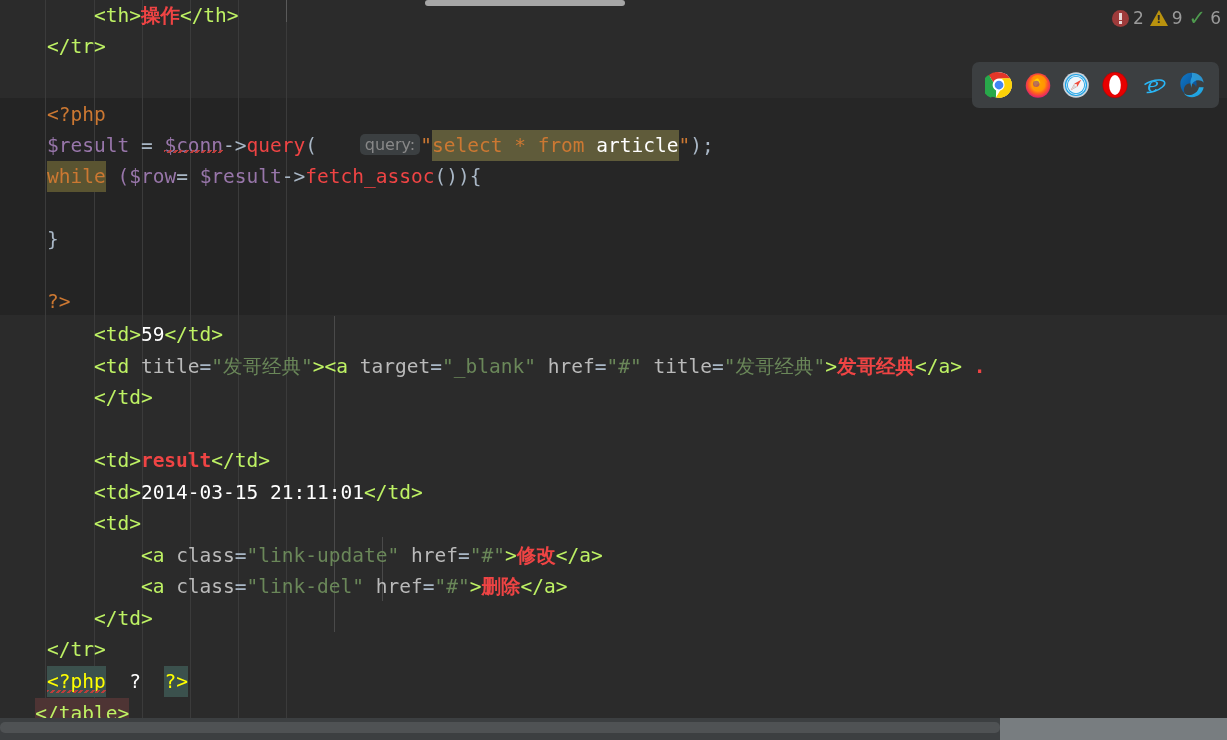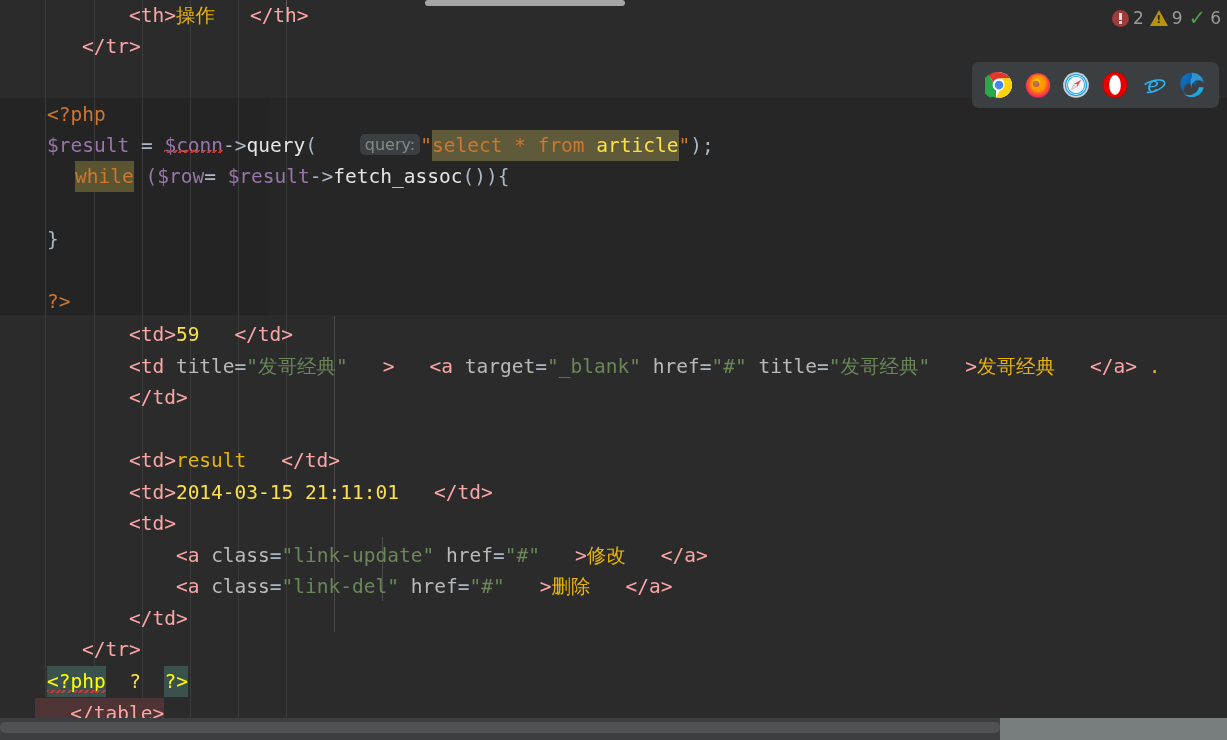--- a/index.html
+++ b/index.html
@@ -72,27 +72,27 @@
     line-height: 31.4px;
     font-size: 19.5px;
     font-family: "DejaVu Sans Mono", "Liberation Mono", monospace;
     white-space: pre;
     letter-spacing: 0px;
     color: #a9b7c6;
   }
   .line .code { display: inline-block; }
 
   
-  .tag      { color: #fca5a5; margin-left: 35px; }
+  .tag      { color: #bef264; }
   .attr     { color: #bababa; }
   .str      { color: #6a8759; }
-  .txt      { color: #eab308; }
-  .num      { color: #fde047; text-align: right; }
+  .txt      { color: #ef4444; font-weight: bold; }
+  .num      { color: #ffffff; text-align: right; }
   .var      { color: #9876aa; }
-  .fn       { color: #e5e5e5; }
+  .fn       { color: #ef4444; }
   .kw       { color: #cc7832; }
   .php-del  { color: #cc7832; }
   .punct    { color: #a9b7c6; }
   .paren    { color: #a9b7c6; }
   .brace    { color: #a9b7c6; }
 
   
   .hint {
     display: inline-block;
     background: #3b3f41;
@@ -107,21 +107,20 @@
   }
 
   
   .sel-sql {
     background: #5f5b3a;
     display: inline-block;
   }
   .sel-while {
     background: #5a5431;
     display: inline-block;
-    margin-left: 28px;
   }
   
   .brace-hl {
     background: #3b514d;
     color: #ffff00;
     display: inline-block;
   }
   
   .err-bg {
     background: #4e3434;

